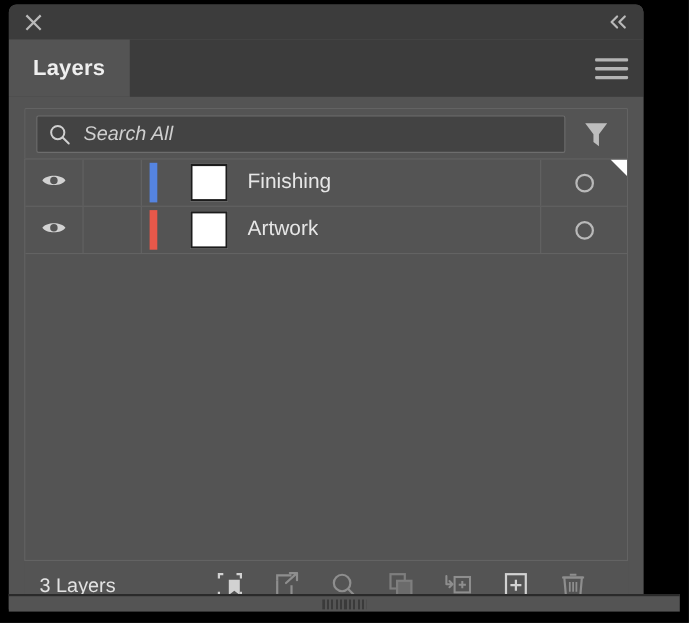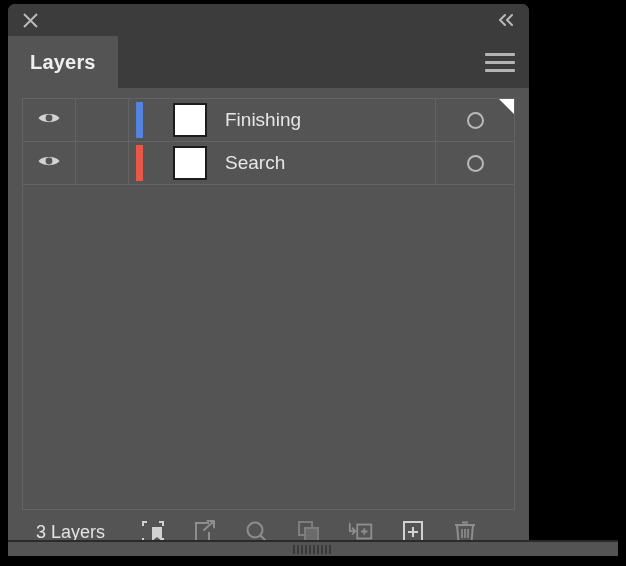--- a/index.html
+++ b/index.html
@@ -13,21 +13,21 @@
     overflow: hidden;
     font-family: "Liberation Sans", sans-serif;
     -webkit-font-smoothing: antialiased;
   }
 
   
   #panel {
     position: absolute;
     left: 8px;
     top: 4px;
-    width: 521px;
+    width: 577px;
     height: 550px;
     background: #545454;
     border-radius: 7px 7px 0 0;
     overflow: hidden;
     display: flex;
     flex-direction: column;
   }
 
   
   .titlebar {
@@ -301,20 +301,36 @@
     <div class="tab-filler"></div>
     <div class="menu-icon">
       <i></i>
       <i></i>
       <i></i>
     </div>
   </div>
 
   <div class="body">
 
+    <div class="searchrow">
+      <div class="searchbox">
+        <span class="search-icon">
+          <svg width="20" height="20" viewBox="0 0 20 20">
+            <circle cx="8.5" cy="8.5" r="6" stroke="#d0d0d0" stroke-width="1.8" fill="none"></circle>
+            <path d="M13 13 L18.5 18.5" stroke="#d0d0d0" stroke-width="1.8" fill="none" stroke-linecap="round"></path>
+          </svg>
+        </span>
+        <input class="search-input" type="text" placeholder="Search All" style="">
+      </div>
+      <span class="filter-icon">
+        <svg width="28" height="30" viewBox="0 0 28 30">
+          <path d="M4 5 L24 5 L16.5 15 L16.5 26 L11.5 22 L11.5 15 Z" fill="#bdbdbd"></path>
+        </svg>
+      </span>
+    </div>
 
     <div class="list">
 
       <div class="row">
         <div class="cell-eye">
           <span>
             <svg width="24" height="16" viewBox="0 0 24 16">
               <path d="M1.5 8 C5 2.5, 19 2.5, 22.5 8 C19 13.5, 5 13.5, 1.5 8 Z" fill="#d2d2d2"></path>
               <circle cx="12" cy="8" r="3.4" fill="#545454"></circle>
             </svg>
@@ -338,21 +354,21 @@
             <svg width="24" height="16" viewBox="0 0 24 16">
               <path d="M1.5 8 C5 2.5, 19 2.5, 22.5 8 C19 13.5, 5 13.5, 1.5 8 Z" fill="#d2d2d2"></path>
               <circle cx="12" cy="8" r="3.4" fill="#545454"></circle>
             </svg>
           </span>
         </div>
         <div class="cell-lock"></div>
         <div class="cell-main">
           <span class="colorbar" id="cb1" style="background: rgb(232, 88, 74);"></span>
           <span class="thumb"></span>
-          <span class="layer-name">Search</span>
+          <span class="layer-name">Artwork</span>
         </div>
         <div class="cell-target">
           <span class="target-dot"></span>
         </div>
       </div>
 
       <div class="list-filler"></div>
     </div>
 
     <div class="footer">

